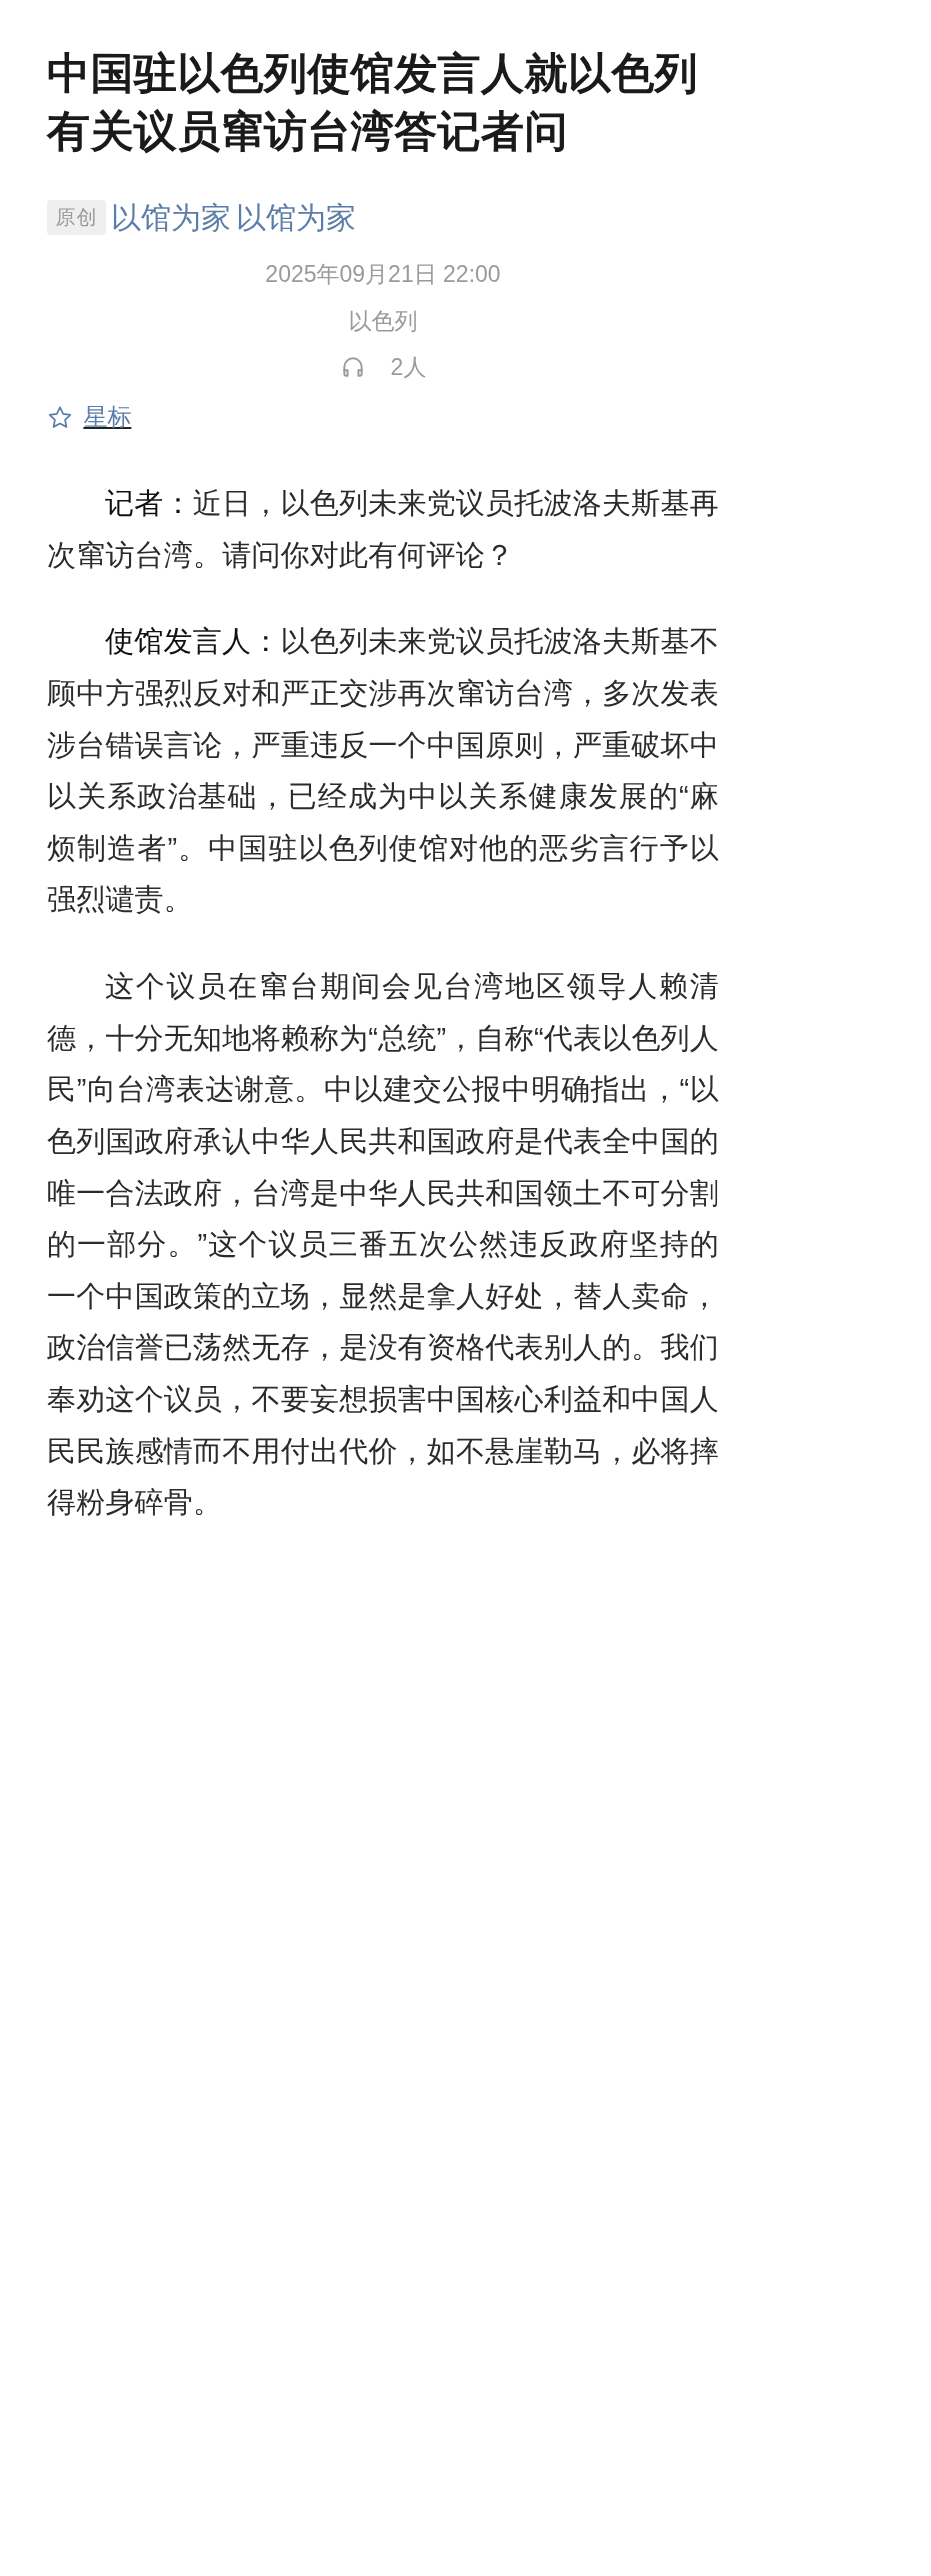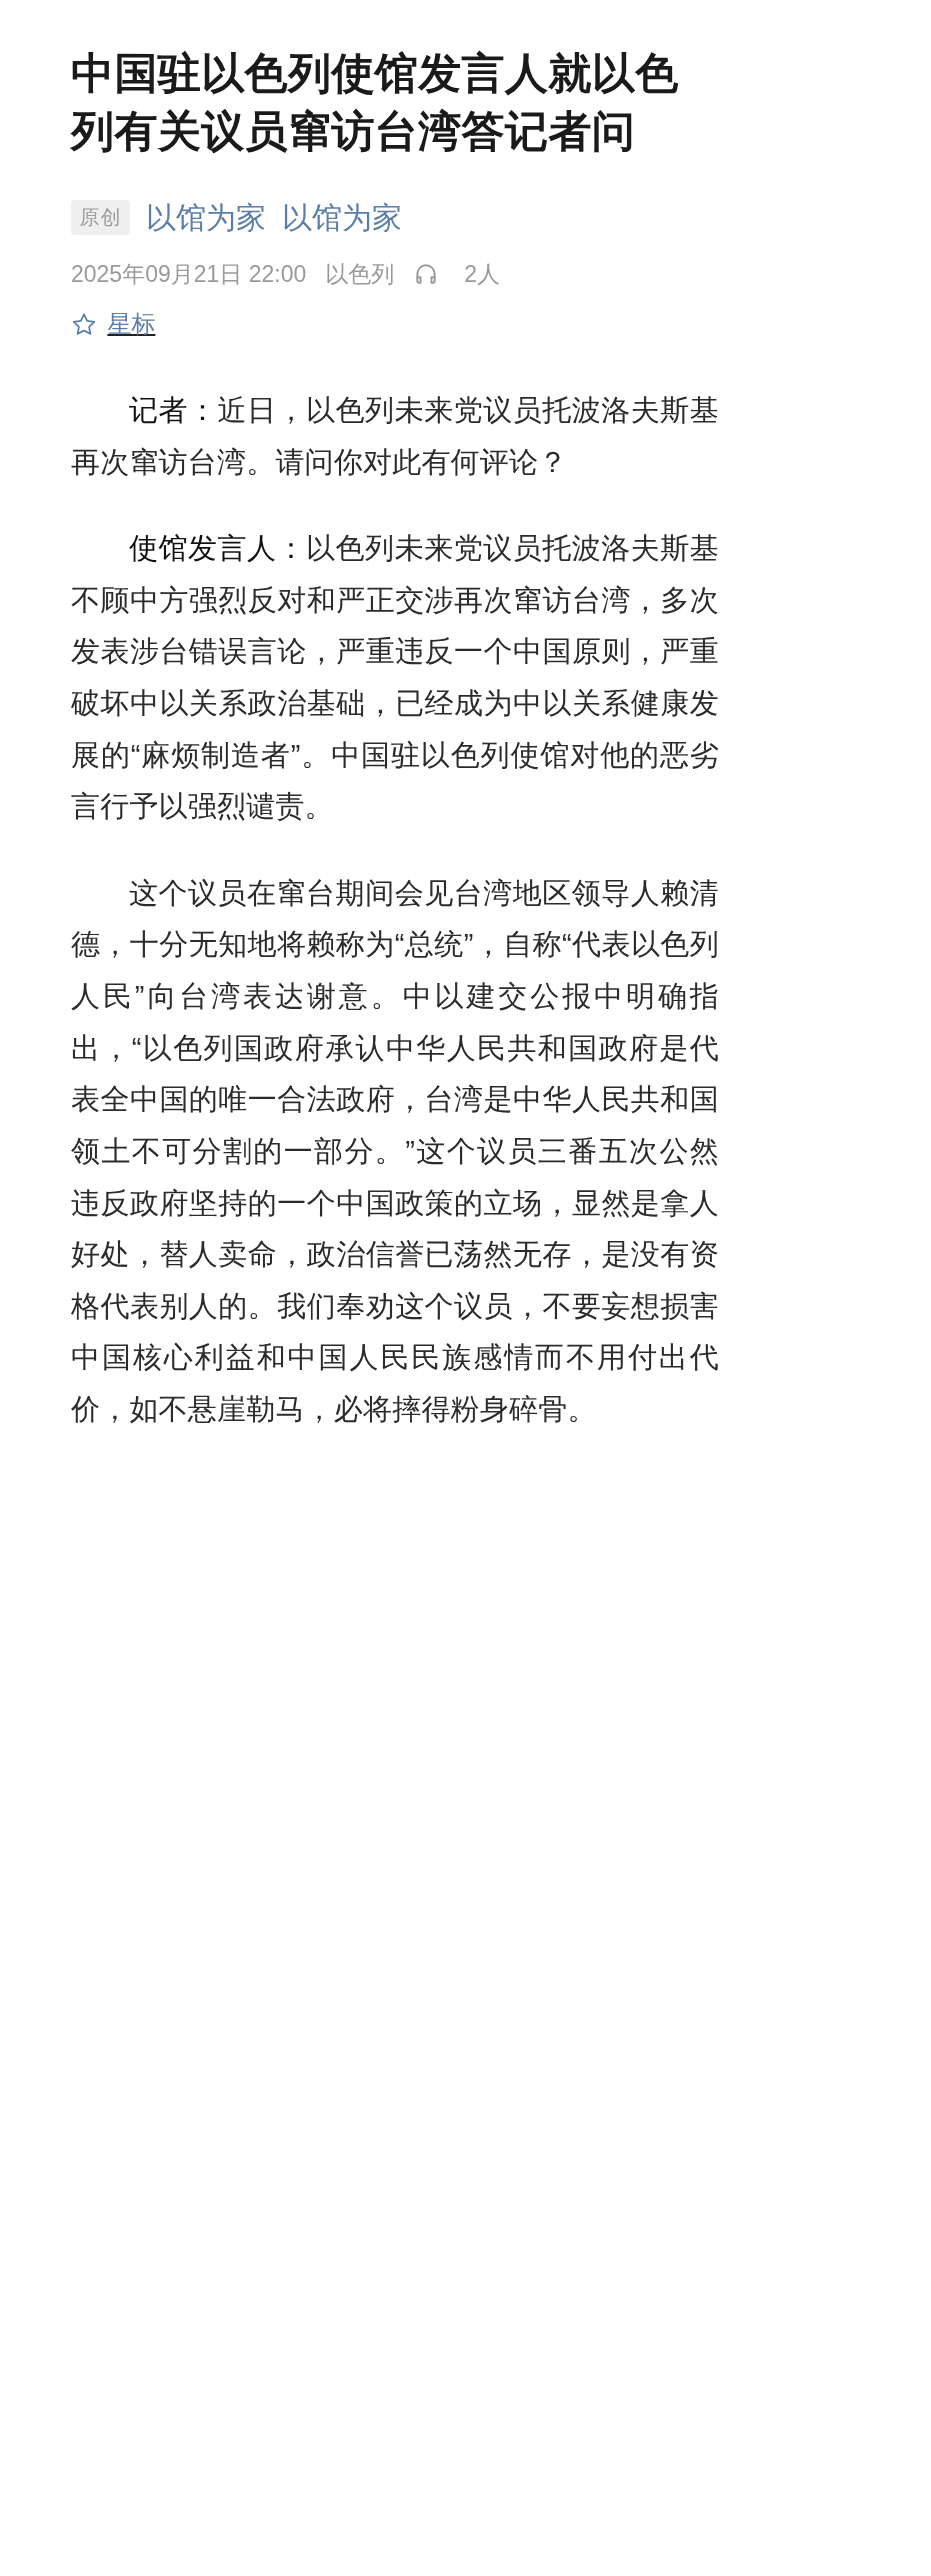--- a/index.html
+++ b/index.html
@@ -11,37 +11,37 @@
     width: 932px;
     min-height: 2576px;
     font-family: "Liberation Sans", sans-serif;
     color: #222222;
     -webkit-font-smoothing: antialiased;
   }
   .page {
     width: 766px;
     min-height: 2576px;
     box-sizing: border-box;
-    padding: 45px 47px 35px 71px;
+    padding: 45px 47px 35px 47px;
     background: #ffffff;
     position: relative;
   }
   .article-title {
     font-size: 43px;
     line-height: 1.34;
     font-weight: bold;
     color: #1a1a1a;
     letter-spacing: 0.4px;
     margin: 0 0 40px 0;
     padding-right: 8.6px;
   }
   .byline-row {
     display: flex;
     align-items: center;
-    gap: 16px;
+    gap: 5px;
     margin-bottom: 26px;
     flex-wrap: wrap;
   }
   .tag-original {
     display: inline-block;
     background: #efefef;
     color: #9a9a9a;
     font-size: 20px;
     line-height: 1;
     padding: 7px 8.6px 7.8px 8.6px;
@@ -54,20 +54,21 @@
     line-height: 1;
   }
   .meta-row {
     display: flex;
     align-items: center;
     gap: 19px;
     margin-bottom: 22.4px;
     color: #9a9a9a;
     font-size: 23px;
     flex-wrap: wrap;
+    flex-direction: column;
   }
   .meta-item {
     color: #9a9a9a;
     font-size: 23px;
     line-height: 1.2;
   }
   .listen-group {
     display: flex;
     align-items: flex-start;
     gap: 25px;

